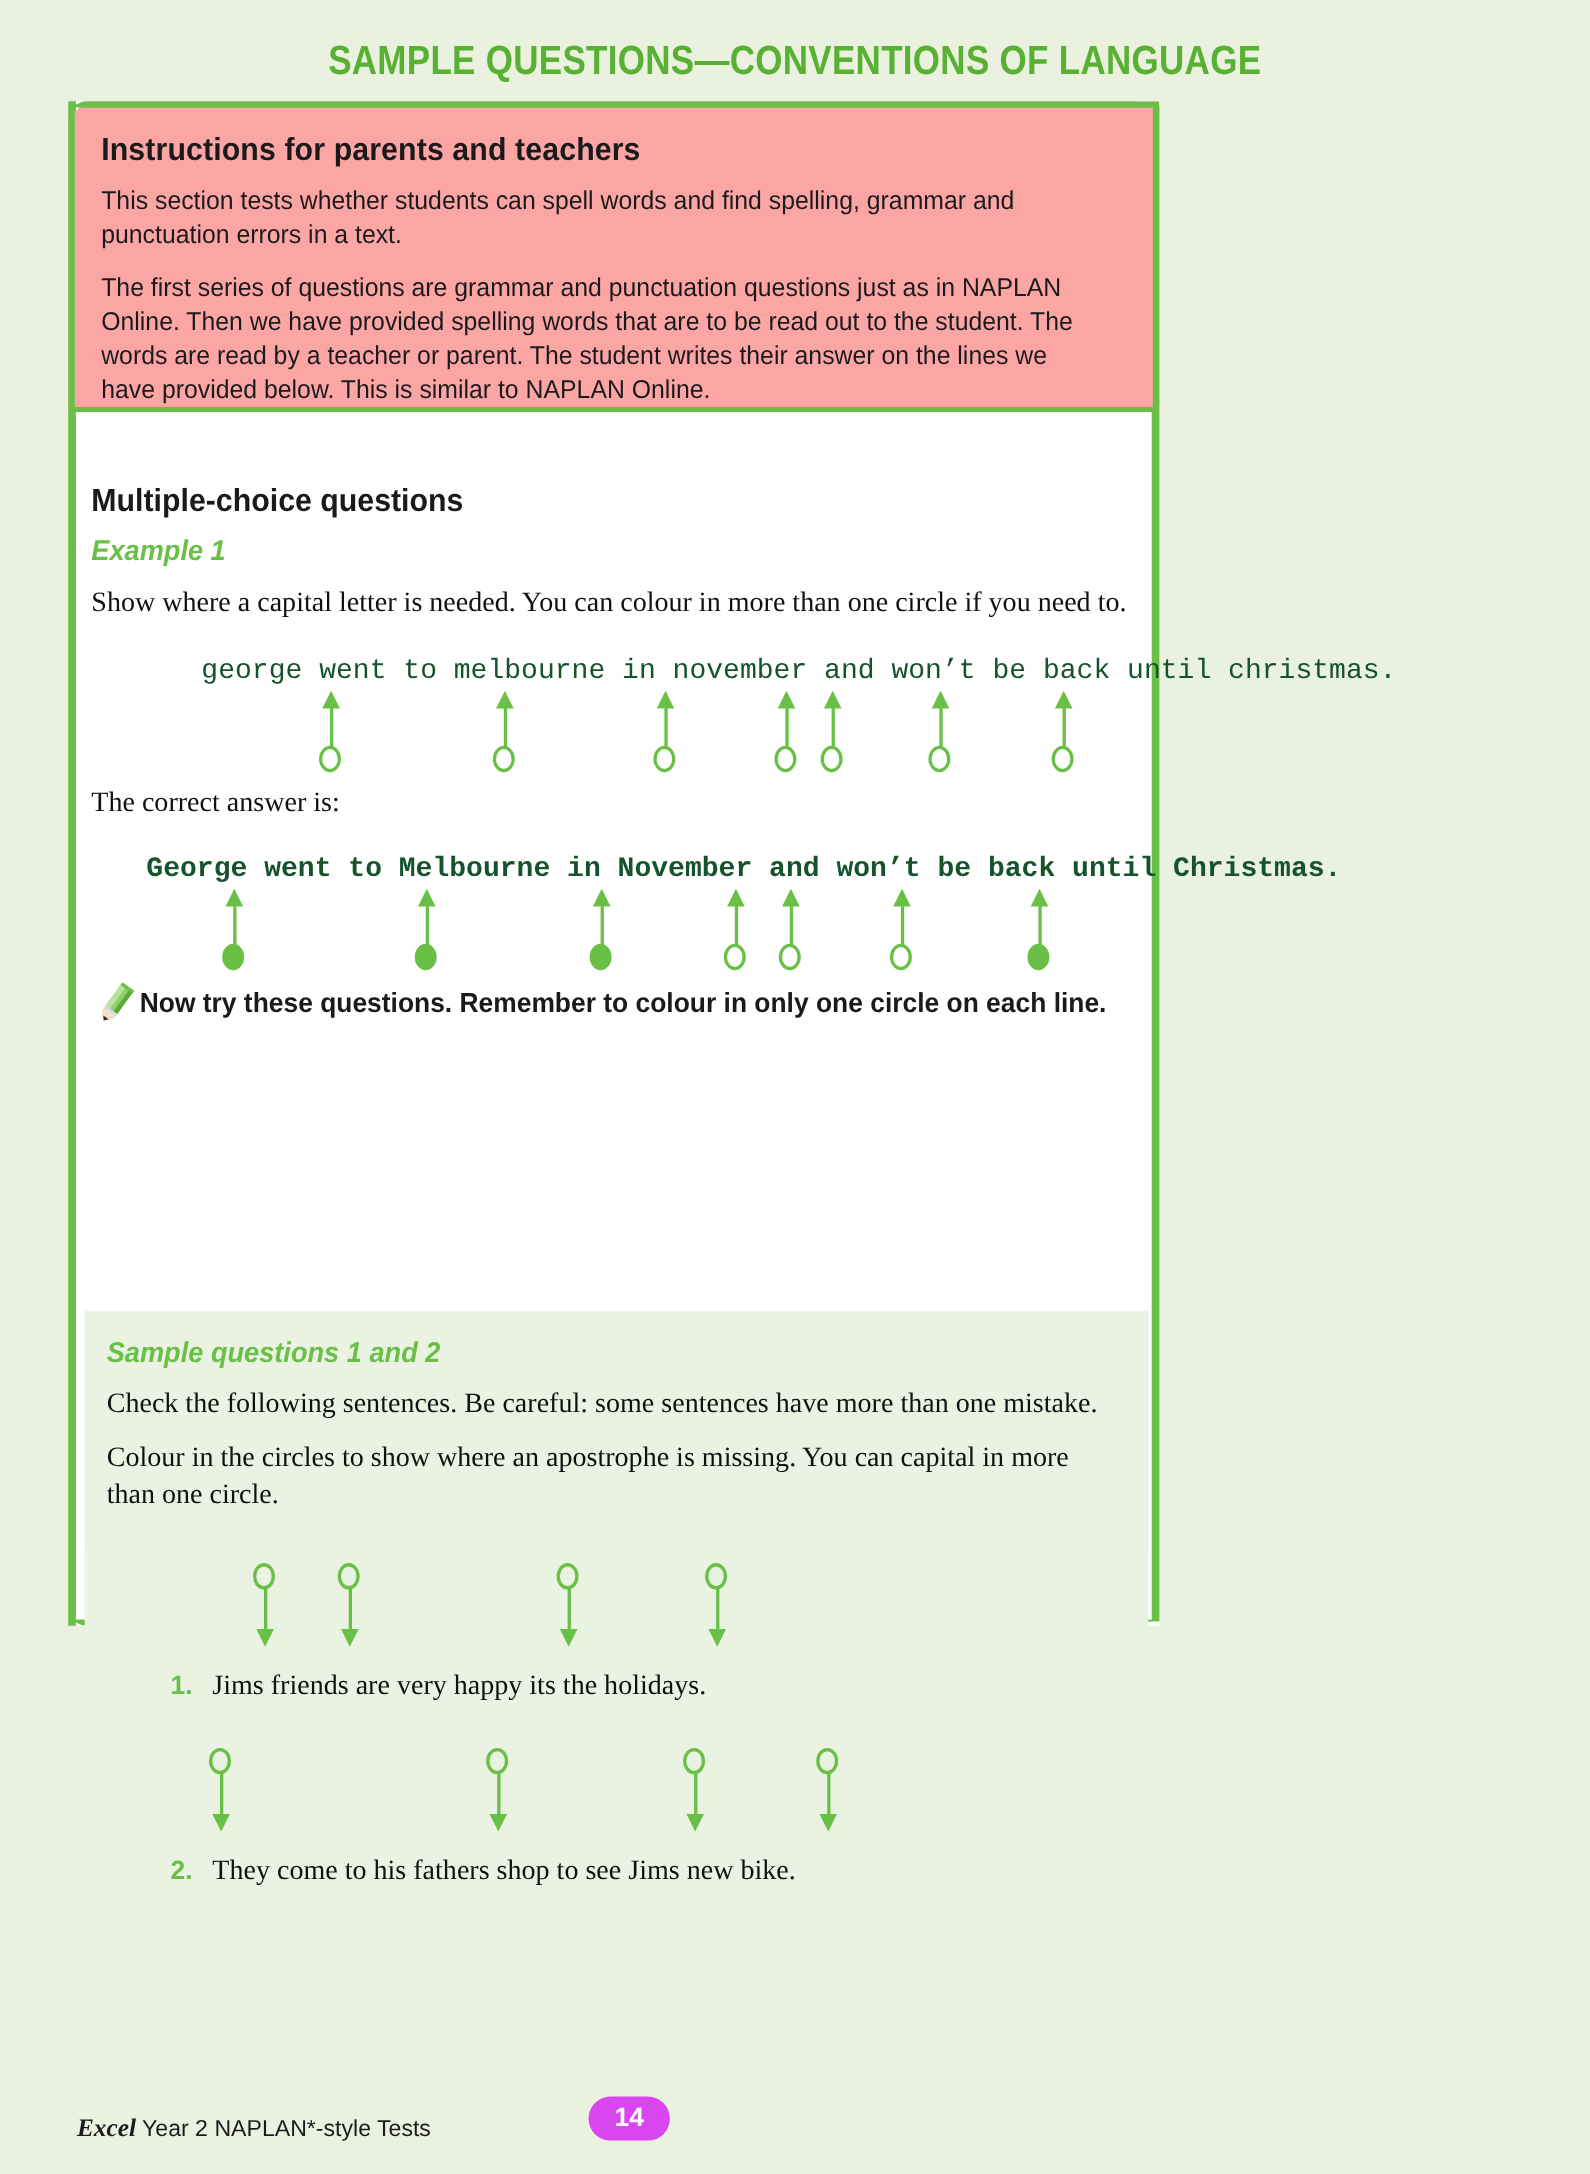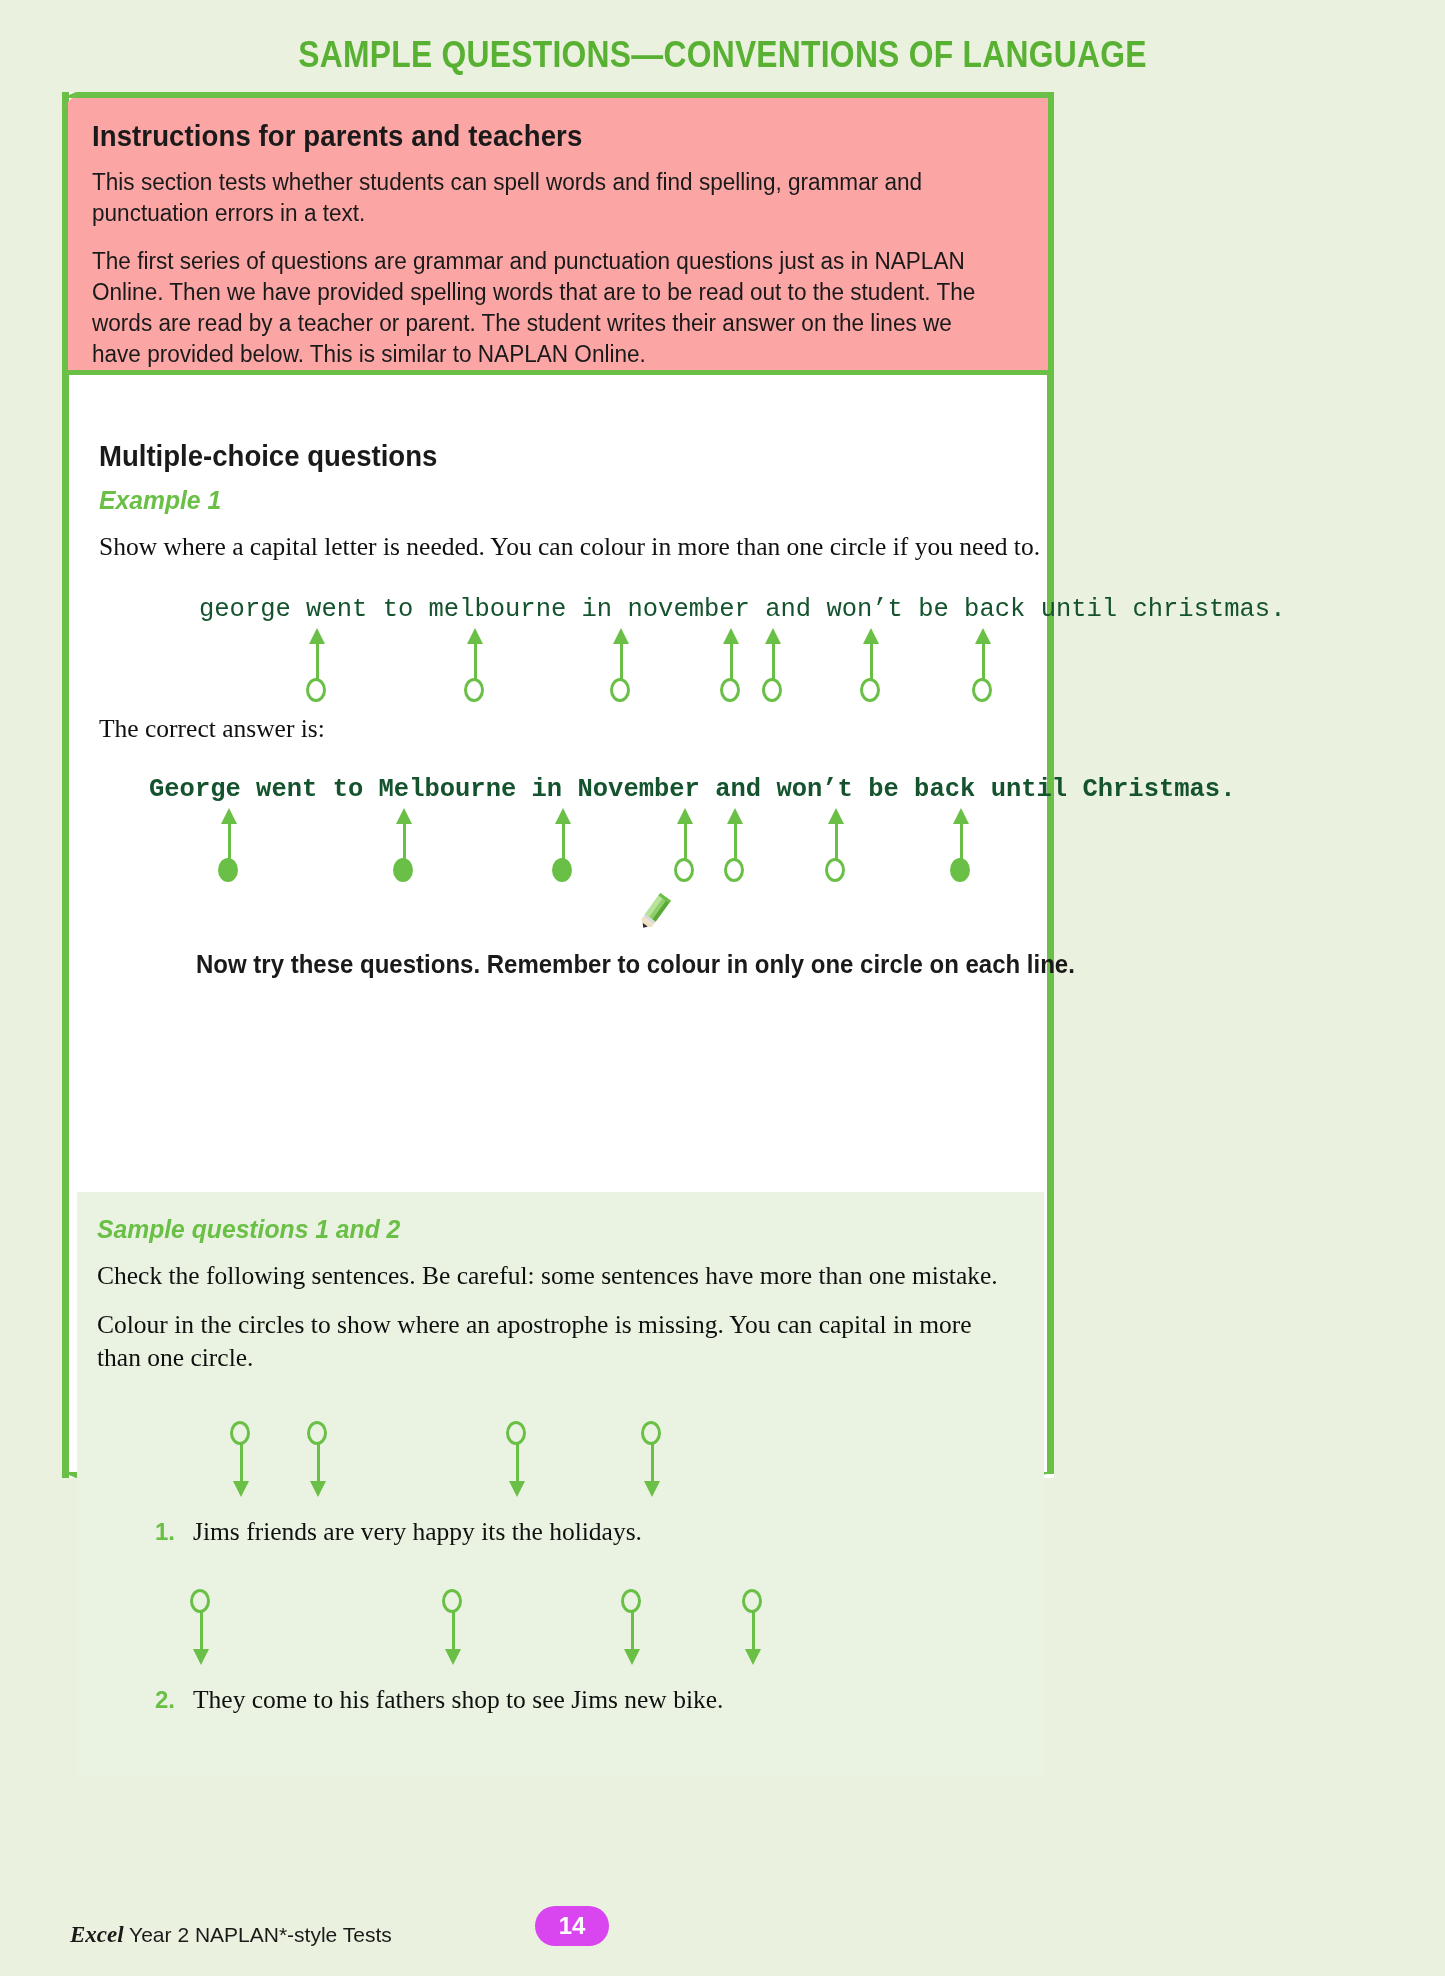--- a/index.html
+++ b/index.html
@@ -105,21 +105,20 @@
     transform-origin: left center;
     max-width: 950px;
   }
 
   
   .content {
     position: absolute;
     left: 69px;
     top: 380px;
     width: 1123px;
-    padding-left: 16px;
   }
   .mc-heading {
     font-family: "Liberation Sans Narrow", "Liberation Sans", sans-serif;
     font-weight: bold;
     font-size: 29px;
     color: #1a1a1a;
     margin: 60px 0 12px 14px;
     transform: scaleX(0.95);
     transform-origin: left center;
   }
@@ -231,22 +230,20 @@
     border-right: 8px solid transparent;
     border-top: 16px solid #6abf46;
   }
 
   
   .pencil-note {
     position: relative;
     margin-left: 14px;
     display: flex;
     align-items: center;
-    gap: 14px;
-    flex-direction: column;
   }
   .pencil-icon { width: 44px; height: 40px; flex: 0 0 44px; }
   .pencil-note-text {
     font-family: "Liberation Sans Narrow", "Liberation Sans", sans-serif;
     font-weight: bold;
     font-size: 25px;
     color: #1a1a1a;
     transform: scaleX(0.96);
     transform-origin: left center;
   }

